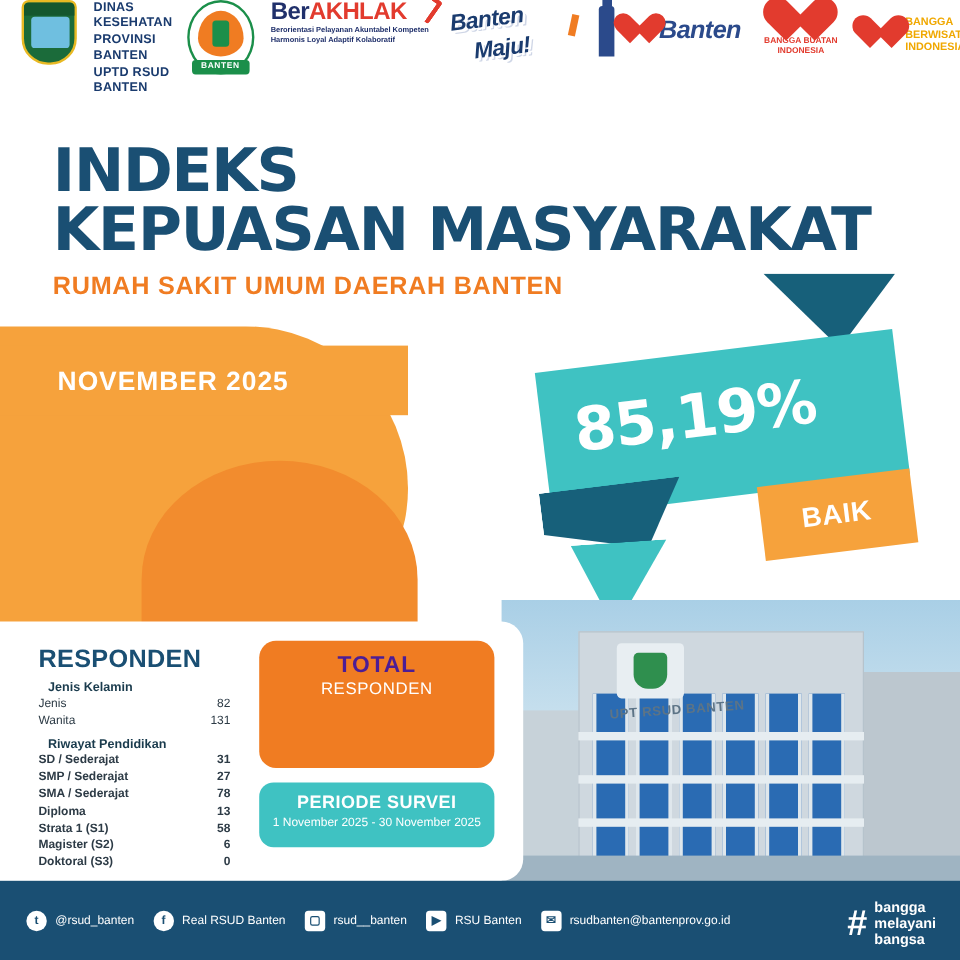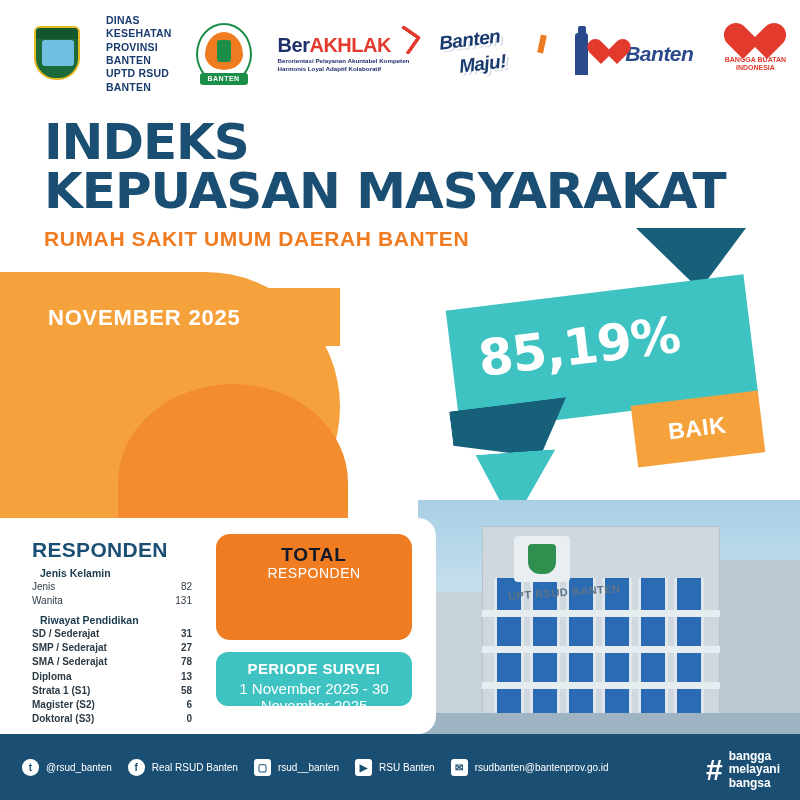--- a/index.html
+++ b/index.html
@@ -7,21 +7,21 @@
   body {
     font-family: "Liberation Sans", sans-serif;
     background:#ffffff;
     position:relative;
     overflow:hidden;
   }
   .poster { position:relative; width:800px; height:800px; background:#fff; overflow:hidden; }
 
   
   .logobar { position:absolute; left:0; top:0; width:800px; height:108px; background:#fff;
-             display:flex; align-items:center; padding:0 34px; gap:24px; }
+             display:flex; padding:0 18px; gap:12px; }
   .logo-banten { width:48px; height:56px; position:relative; flex:0 0 auto; }
   .logo-banten .shield {
     width:46px; height:54px; background:#1b6b3a;
     border:2px solid #e8b923;
     border-radius:6px 6px 22px 22px;
     position:relative; overflow:hidden;
   }
   .logo-banten .shield:after{
     content:""; position:absolute; left:6px; top:12px; width:32px; height:26px;
     background:#6fbfe0; border-radius:3px;
@@ -143,29 +143,29 @@
                letter-spacing:.3px;}
   .grp-title{ position:absolute; left:40px; font-size:10.5px; font-weight:bold; color:#1a3b4d;}
   .g1{ top:567px; } .g2{ top:614px; }
   .rowlist{ position:absolute; left:32px; width:160px; font-size:10px; color:#2d3b46; }
   .rowlist .r{ display:flex; justify-content:space-between; line-height:14.2px; }
   .rl1{ top:580px; } .rl2{ top:627px;font-weight:bold; }
 
   
   .total-box{ position:absolute; left:216px; top:534px; width:196px; height:106px; background:#f07c22;
               border-radius:14px; text-align:center; }
-  .total-label{ margin-top:10px; font-size:19px; font-weight:bold; color:#0f172a; letter-spacing:.8px;}
+  .total-label{ margin-top:10px; font-size:19px; font-weight:bold; color:#4c1d95; letter-spacing:.8px;}
   .total-num{ font-size:38px; font-weight:bold; color:#1a4f73; line-height:1.02; margin-top:2px;
               font-family:"DejaVu Sans", sans-serif;}
   .total-sub{ font-size:14px; color:#ffffff; letter-spacing:.5px; margin-top:-1px;}
 
   .periode-box{ position:absolute; left:216px; top:652px; width:196px; height:54px; background:#3fc2c2;
                 border-radius:12px; text-align:center; }
   .periode-label{ margin-top:8px; font-size:15px; font-weight:bold; color:#ffffff; letter-spacing:.4px;}
-  .periode-range{ font-size:15px; color:#ffffff; margin-top:3px; }
+  .periode-range{ font-size:10px; color:#ffffff; margin-top:3px; }
 
   
   .footer{ position:absolute; left:0; bottom:0; width:800px; height:66px; background:#1a4f73;
            display:flex; align-items:center; padding-left:22px; gap:16px; }
   .fitem{ display:flex; align-items:center; gap:7px; color:#ffffff; font-size:10px; }
   .ficon{ width:17px; height:17px; border-radius:3px; background:#ffffff; color:#1a4f73;
           font-size:10px; font-weight:bold; display:flex; align-items:center; justify-content:center; }
   .ficon.circle{ border-radius:50%; }
   .bmb{ position:absolute; right:20px; top:16px; display:flex; align-items:center; gap:6px; color:#fff;}
   .bmb .hash{ font-size:30px; font-weight:bold; color:#ffffff; line-height:1;}

